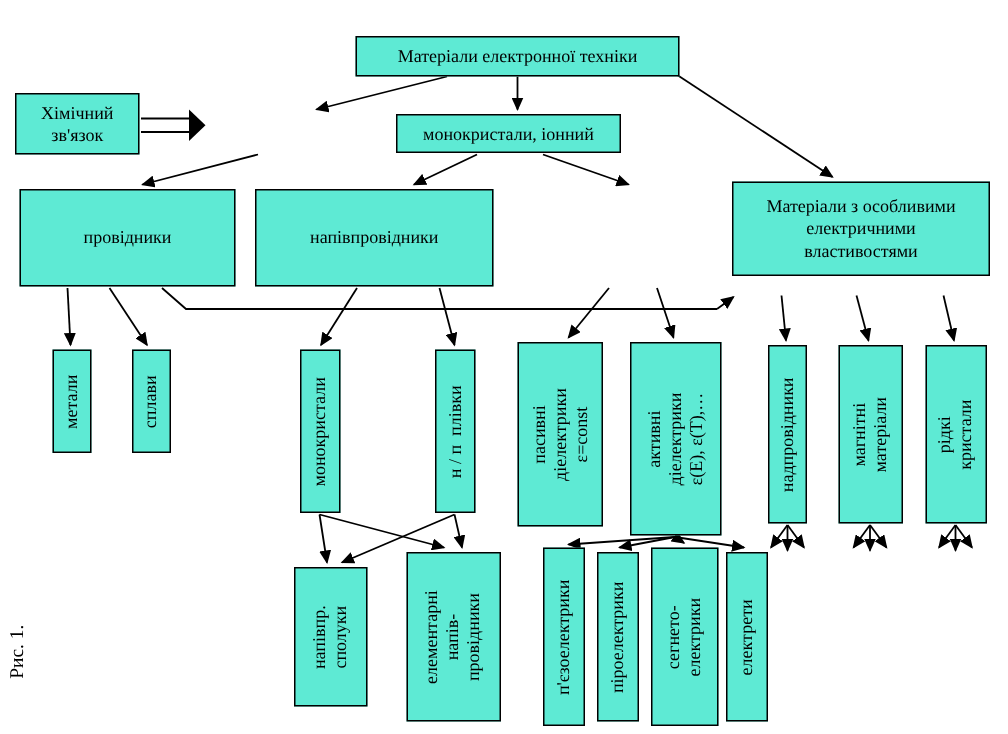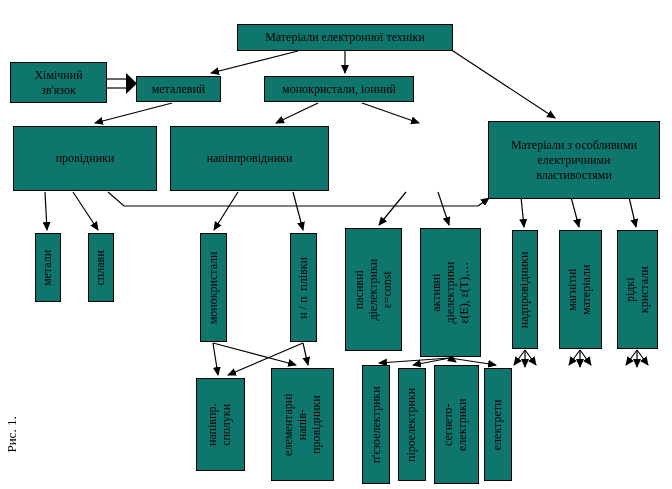--- a/index.html
+++ b/index.html
@@ -9,21 +9,21 @@
     position: relative;
     width: 672px;
     height: 489px;
     background: #fff;
     overflow: hidden;
   }
   svg.links { position: absolute; left: 0; top: 0; z-index: 1; pointer-events: none; }
   .box {
     position: absolute;
     border: 1.2px solid #000;
-    background: #0f766e;
+    background: #5eead4;
     display: flex;
     align-items: center;
     justify-content: center;
     text-align: center;
     font-size: 12px;
     line-height: 1.25;
     z-index: 2;
   }
   .pre { white-space: pre-line; }
   .col { flex-direction: column; justify-content: space-evenly; padding: 2px 3px; }
@@ -100,43 +100,40 @@
       <line x1="637" y1="350" x2="626" y2="365" marker-end="url(#ah)"></line>
       <line x1="637" y1="350" x2="637" y2="367" marker-end="url(#ah)"></line>
       <line x1="637" y1="350" x2="648" y2="365" marker-end="url(#ah)"></line>
     </g>
   </svg>
 
   <div class="box" style="left:237px; top:24px; width:216px; height:27px;">
     <span>Матеріали електронної техніки</span>
   </div>
 
-  <div class="box pre" style="left:10px; top:62px; width:97px; height:41px;">
+  <div class="box pre" style="left:10px; top:62px; width:83px; height:41px;">
     <span class="pre">Хімічний
 зв'язок</span>
   </div>
 
-  <div class="box" style="left:136px; top:76px; width:85px; height:26px;">
-    <span>металевий</span>
-  </div>
 
   <div class="box" style="left:264px; top:76px; width:150px; height:26px;">
     <span>монокристали, іонний</span>
   </div>
 
   <div class="box col" style="left:13px; top:126px; width:144px; height:65px;gap:16px;">
     <span>провідники</span>
   </div>
 
   <div class="box col" style="left:170px; top:126px; width:159px; height:65px;">
     <span>напівпровідники</span>
   </div>
 
 
-  <div class="box" style="left:488px; top:121px; width:172px; height:78px;">
+  <div class="box" style="left:488px; top:121px; width:172px; height:63px;">
     <span class="pre">Матеріали з особливими
 електричними
 властивостями</span>
   </div>
 
   <div class="box vbox" style="left:35px; top:233px; width:26px; height:69px;">
     <span class="vtext">метали</span>
   </div>
 
   <div class="box vbox" style="left:88px; top:233px; width:26px; height:69px;">

